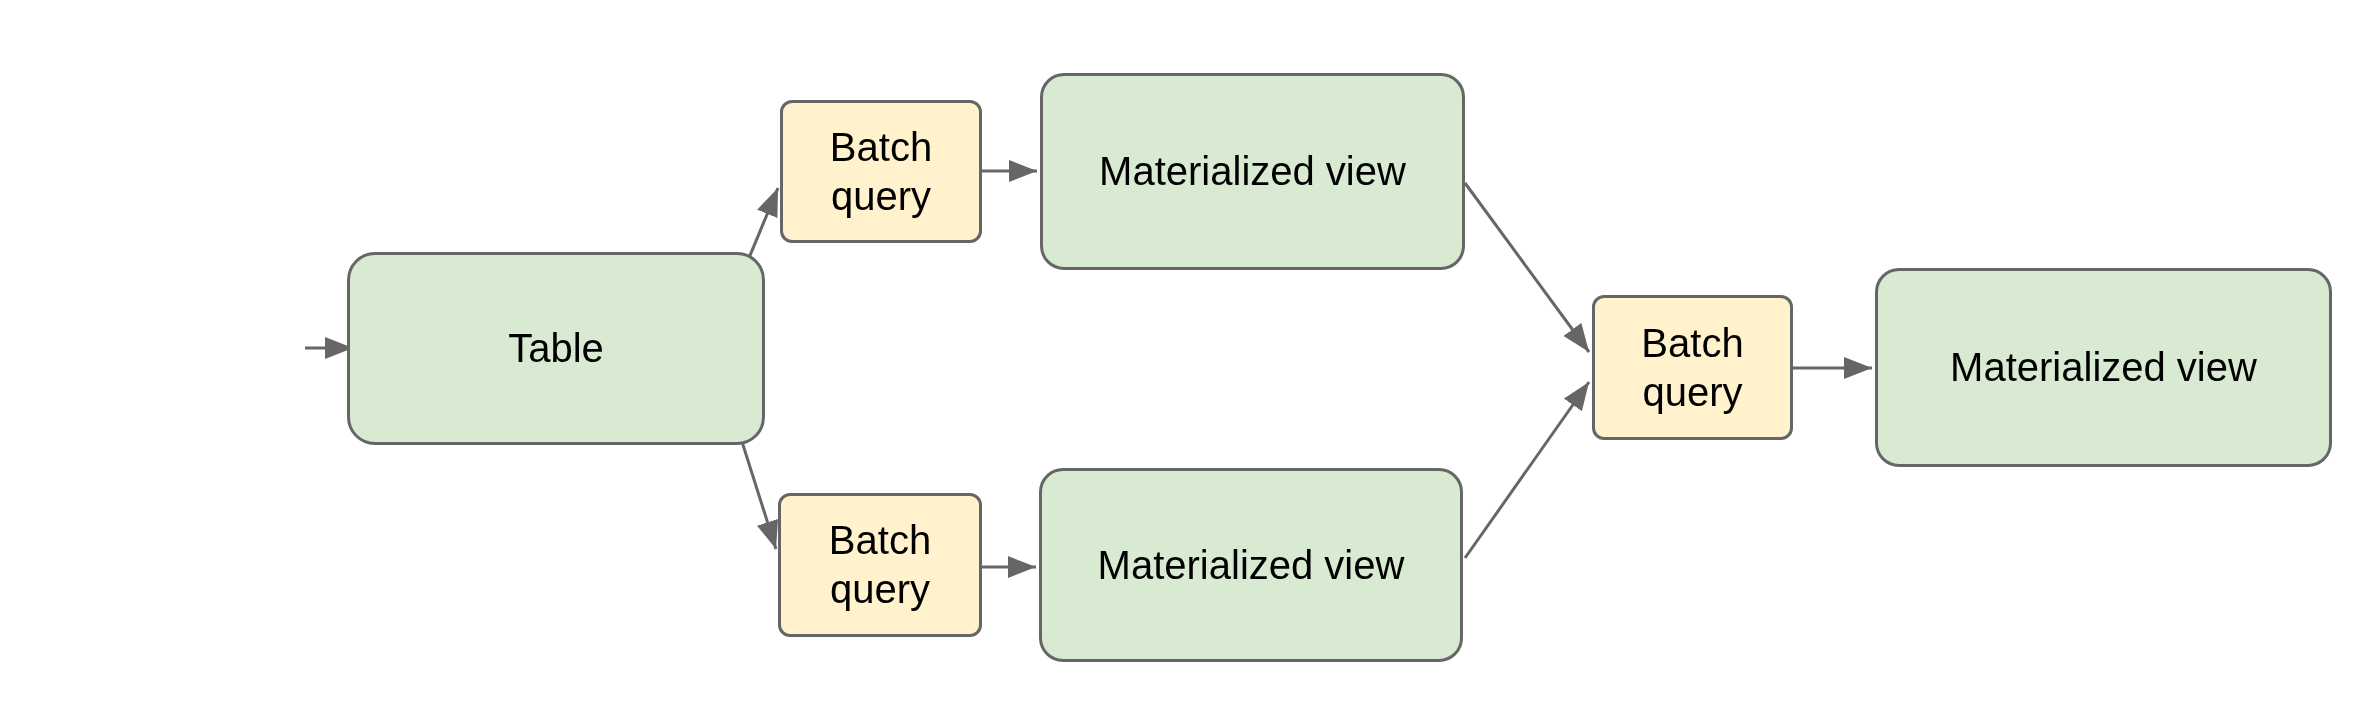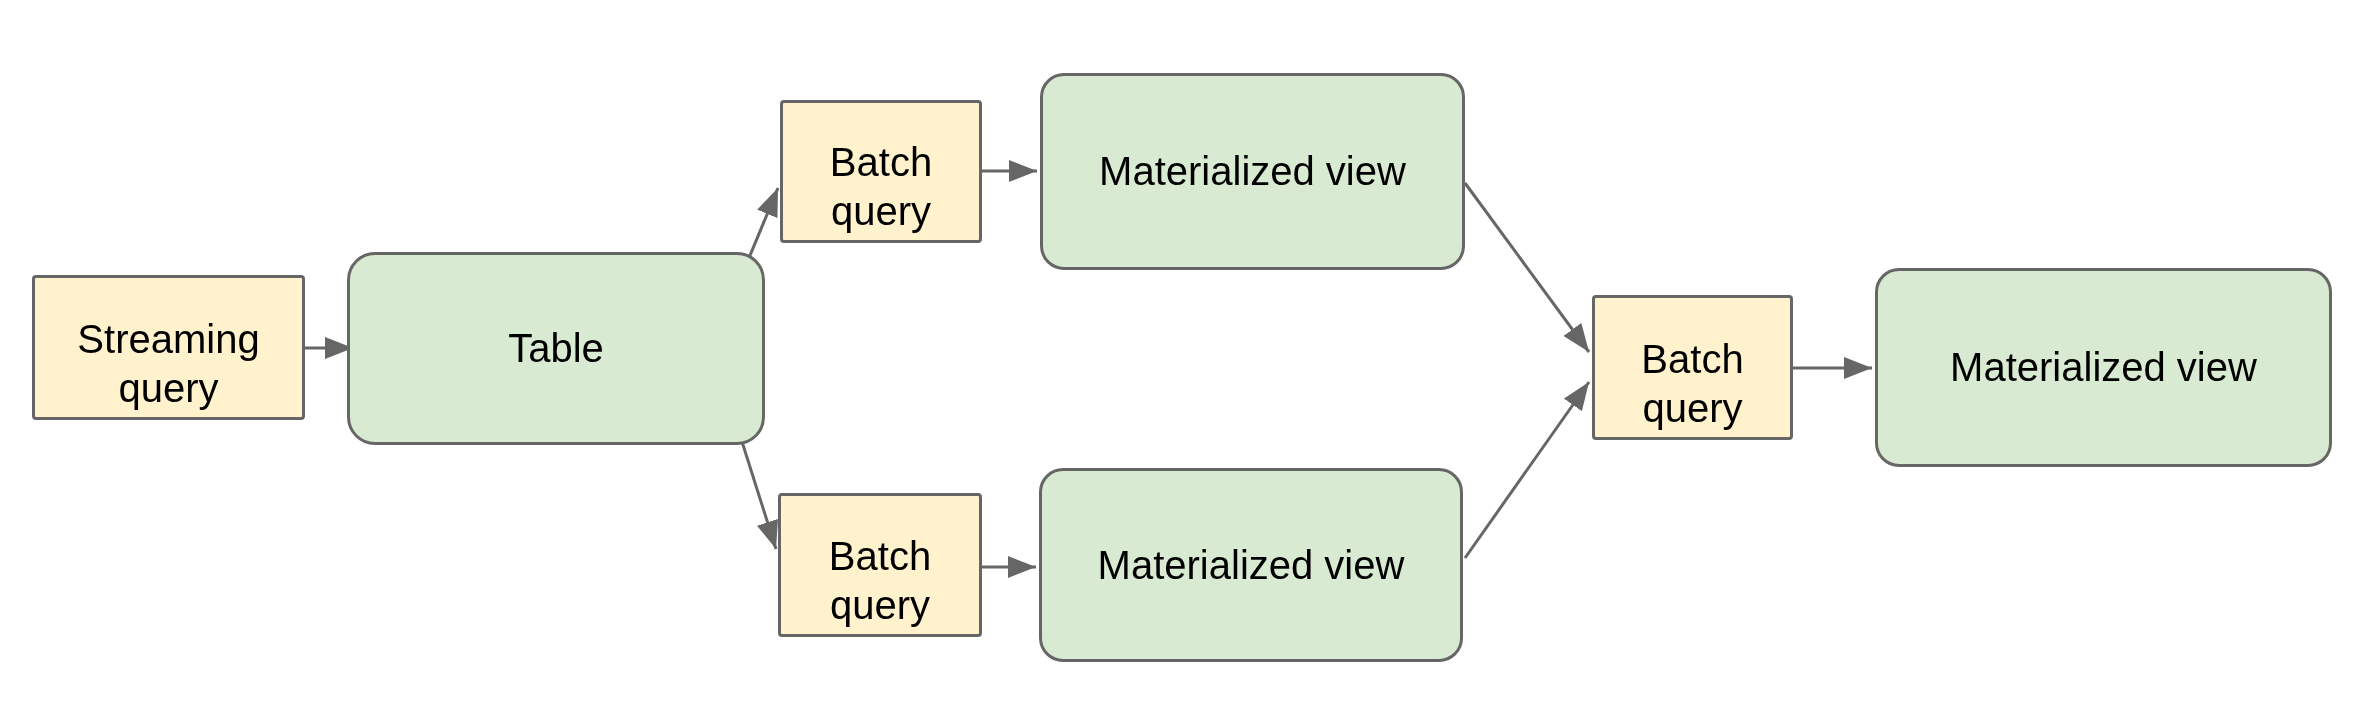--- a/index.html
+++ b/index.html
@@ -39,22 +39,21 @@
     justify-content: center;
     text-align: center;
     border: 3px solid var(--border, #666666);
     color: var(--text, #000000);
     font-size: 40px;
     line-height: 1.22;
     padding: 4px 10px;
   }
   .node.query {
     background: var(--query-fill, #fff2cc);
-    border-radius: 4px;
-    align-items: flex-end;
+    border-radius: 12px;
   }
   .node.view {
     background: var(--view-fill, #d9ead3);
     border-radius: 24px;
   }
   
   #n-streaming-query       { left:   32px; top: 275px; width: 273px; height: 145px; }
   #n-table                 { left:  347px; top: 252px; width: 418px; height: 193px; border-radius: 28px; }
   #n-batch-query-top       { left:  780px; top: 100px; width: 202px; height: 143px; }
   #n-mv-top                { left: 1040px; top:  73px; width: 425px; height: 197px; }
@@ -77,23 +76,20 @@
     <line class="edge" x1="305" y1="348" x2="353" y2="348" marker-end="url(#arw)"></line>
     <line class="edge" x1="712" y1="347" x2="778" y2="188" marker-end="url(#arw)"></line>
     <line class="edge" x1="712" y1="347" x2="776" y2="549" marker-end="url(#arw)"></line>
     <line class="edge" x1="982" y1="171" x2="1037" y2="171" marker-end="url(#arw)"></line>
     <line class="edge" x1="1465" y1="183" x2="1589" y2="352" marker-end="url(#arw)"></line>
     <line class="edge" x1="982" y1="567" x2="1036" y2="567" marker-end="url(#arw)"></line>
     <line class="edge" x1="1465" y1="558" x2="1589" y2="382" marker-end="url(#arw)"></line>
     <line class="edge" x1="1793" y1="368" x2="1872" y2="368" marker-end="url(#arw)"></line>
   </svg>
 
-  <div class="node query" id="n-streaming-query">
-    <span class="label">Streaming query</span>
-  </div>
 
   <div class="node view" id="n-table">
     <span class="label">Table</span>
   </div>
 
   <div class="node query" id="n-batch-query-top">
     <span class="label">Batch query</span>
   </div>
 
   <div class="node view" id="n-mv-top">

